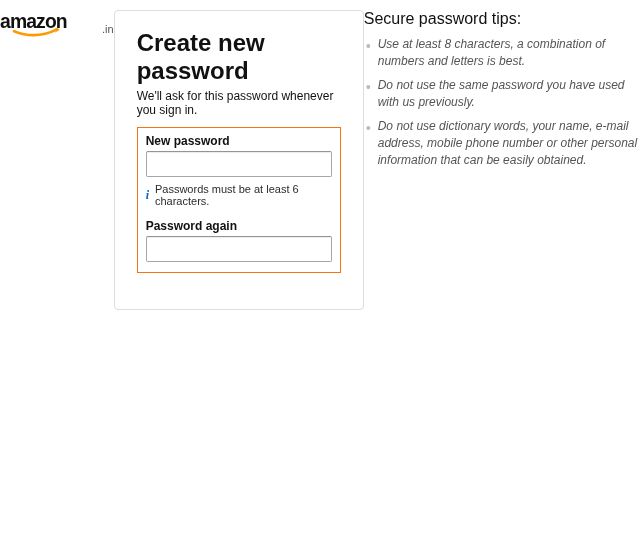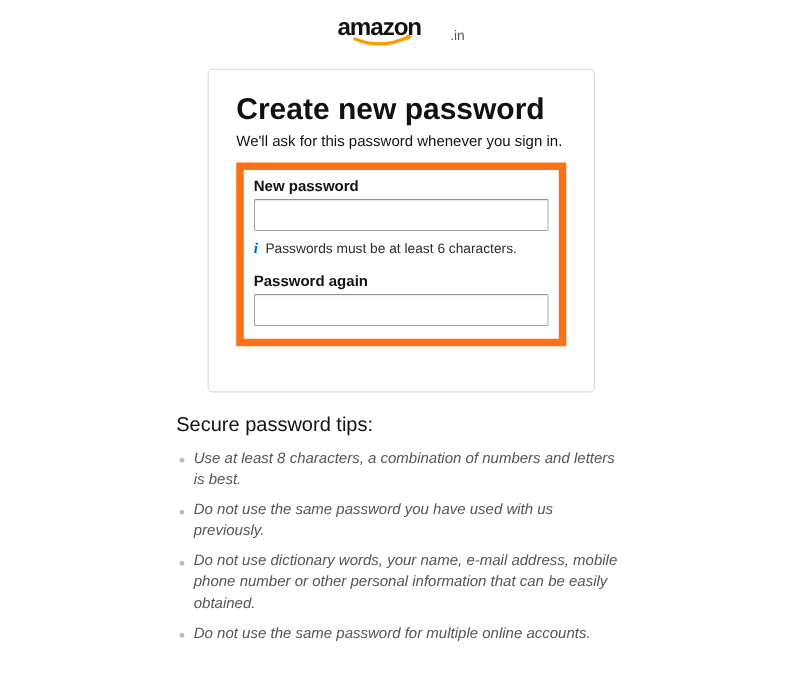--- a/index.html
+++ b/index.html
@@ -9,33 +9,33 @@
     }
     body {
       font-family: Arial, "Amazon Ember", Helvetica, sans-serif;
       background: #fff;
       width: 642px;
       height: 557px;
       padding-top: 10px;
     }
     .container {
       display: flex;
-      flex-direction: column;
-      align-items: center;
+      flex-direction: row;
+      align-items: flex-start;
     }
     .logo-wrap {
       display: flex;
       align-items: flex-start;
       justify-content: center;
       margin-bottom: 10px;
     }
     .logo-wrap .suffix {
       font-size: 11px;
       color: #555;
-      margin-left: 2px;
+      margin-left: 14px;
       margin-top: 13px;
     }
     .card {
       width: 310px;
       border: 1px solid #ddd;
       border-radius: 4px;
       padding: 18px 22px 22px 22px;
       margin-bottom: 18px;
     }
     .card h1 {
@@ -43,21 +43,21 @@
       font-weight: 700;
       color: #111;
       margin-bottom: 4px;
     }
     .card .subtitle {
       font-size: 12px;
       color: #111;
       margin-bottom: 10px;
     }
     .highlight-box {
-      border: 6px solid #f97316;
+      border: 1px solid #f97316;
       padding: 6px 8px 10px 8px;
       margin-bottom: 14px;
     }
     .field-label {
       font-size: 12px;
       font-weight: 700;
       color: #111;
       display: block;
       margin-bottom: 3px;
     }
@@ -161,16 +161,15 @@
     </div>
 
   </div>
 
   <div class="tips">
     <h2>Secure password tips:</h2>
     <ul>
       <li>Use at least 8 characters, a combination of numbers and letters is best.</li>
       <li>Do not use the same password you have used with us previously.</li>
       <li>Do not use dictionary words, your name, e-mail address, mobile phone number or other personal information that can be easily obtained.</li>
-      <li>Do not use the same password for multiple online accounts.</li>
     </ul>
   </div>
 </div>
 
 </body></html>

